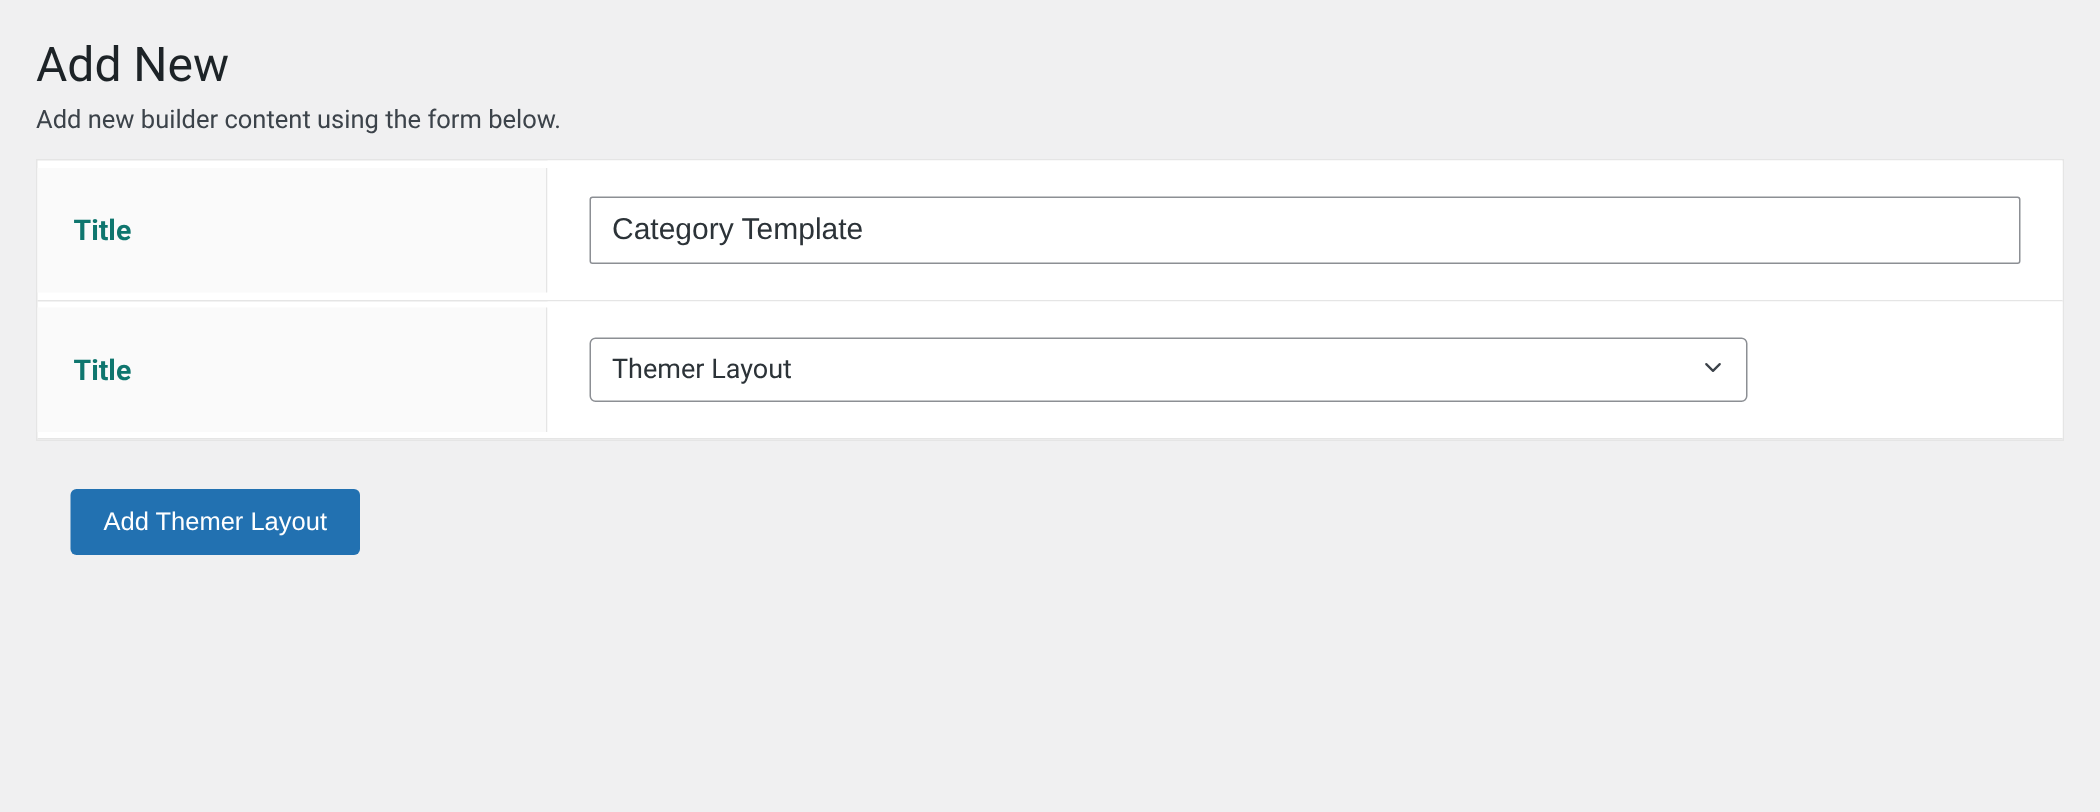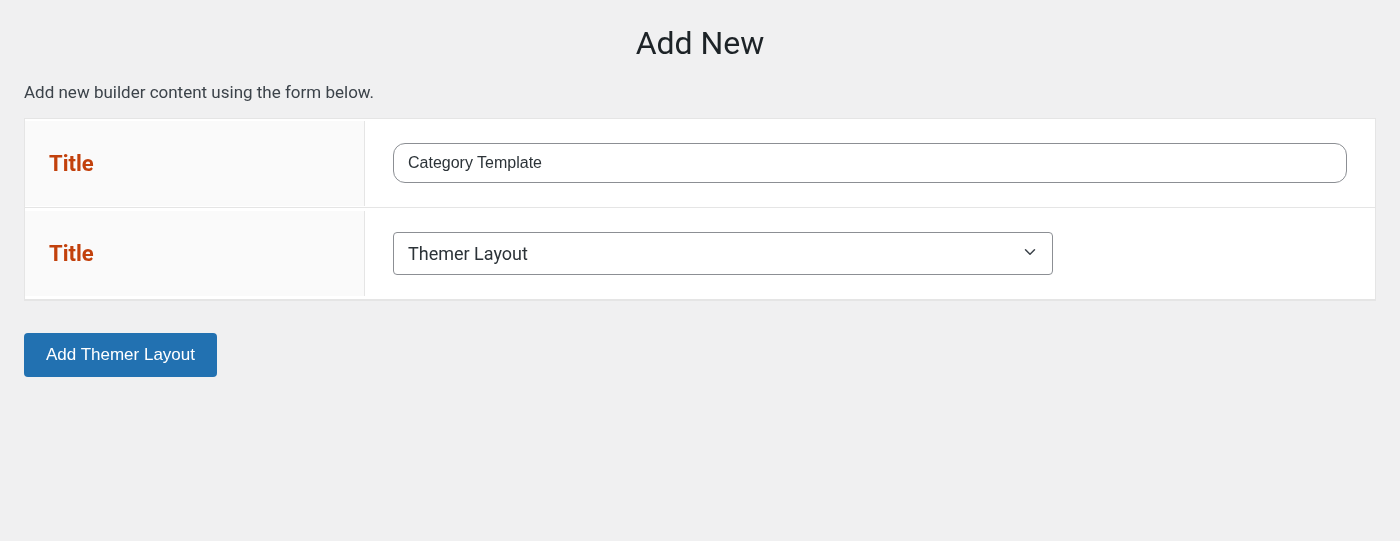--- a/index.html
+++ b/index.html
@@ -10,22 +10,21 @@
     body {
       background: #f0f0f1;
       font-family: -apple-system, BlinkMacSystemFont, "Segoe UI", Roboto, Helvetica, Arial, sans-serif;
       color: #1d2327;
       padding: 24px;
     }
     .page-title {
       font-size: 32px;
       font-weight: 400;
       color: #1d2327;
-      margin-bottom: 20px;
-      text-align: center;
+      margin-bottom: 8px;
     }
     .page-description {
       font-size: 17px;
       color: #3c434a;
       margin-bottom: 16px;
     }
     .form-table {
       width: 100%;
       border: 1px solid #e5e5e5;
       border-collapse: collapse;
@@ -36,45 +35,45 @@
       display: flex;
       border-bottom: 1px solid #e5e5e5;
       align-items: center;
     }
     .form-row:last-child {
       border-bottom: none;
     }
     .form-label-cell {
       width: 340px;
       padding: 30px 24px;
-      font-size: 22px;
+      font-size: 19px;
       font-weight: 700;
-      color: #c2410c;
+      color: #0f766e;
       background: #fafafa;
       border-right: 1px solid #e5e5e5;
       flex-shrink: 0;
     }
     .form-field-cell {
       flex: 1;
       padding: 24px 28px;
       background: #fff;
     }
     .text-input {
       width: 100%;
       padding: 10px 14px;
-      font-size: 16px;
+      font-size: 20px;
       color: #2c3338;
       border: 1px solid #8c8f94;
-      border-radius: 12px;
+      border-radius: 2px;
       background: #fff;
       outline: none;
     }
     .select-wrapper {
       position: relative;
-      width: 660px;
+      width: 772px;
       max-width: 100%;
     }
     .select-input {
       width: 100%;
       padding: 10px 40px 10px 14px;
       font-size: 18px;
       color: #2c3338;
       border: 1px solid #8c8f94;
       border-radius: 4px;
       background: #fff;
@@ -93,20 +92,21 @@
     }
     .primary-button {
       display: inline-block;
       padding: 12px 22px;
       font-size: 17px;
       color: #fff;
       background: #2271b1;
       border: none;
       border-radius: 4px;
       cursor: pointer;
+      margin-left: 23px;
     }
   </style>
 </head>
 <body>
 
 
 
 <h1 class="page-title">Add New</h1>
 <p class="page-description">Add new builder content using the form below.</p>
 

